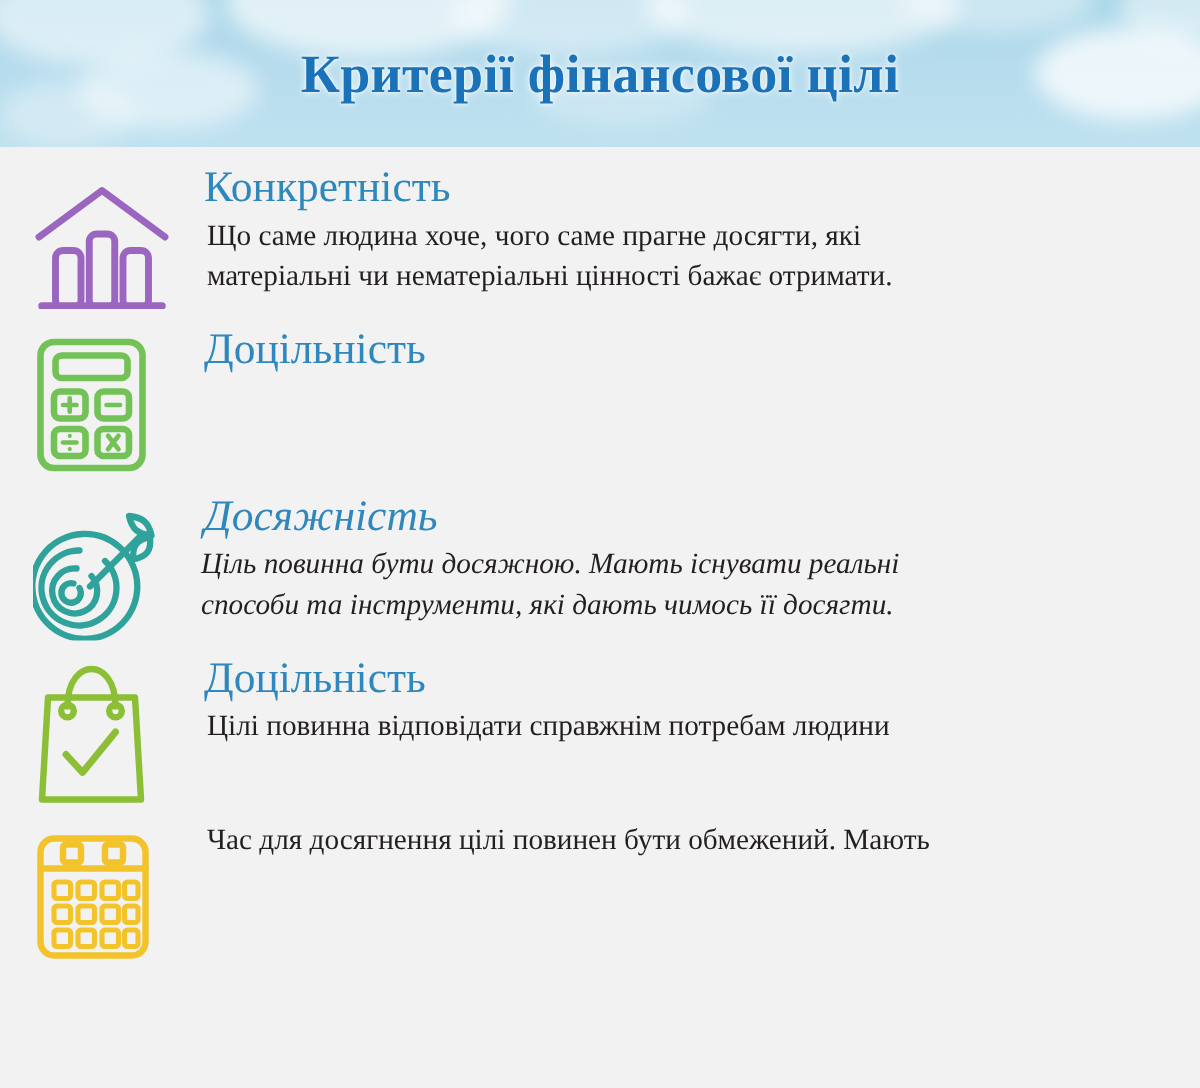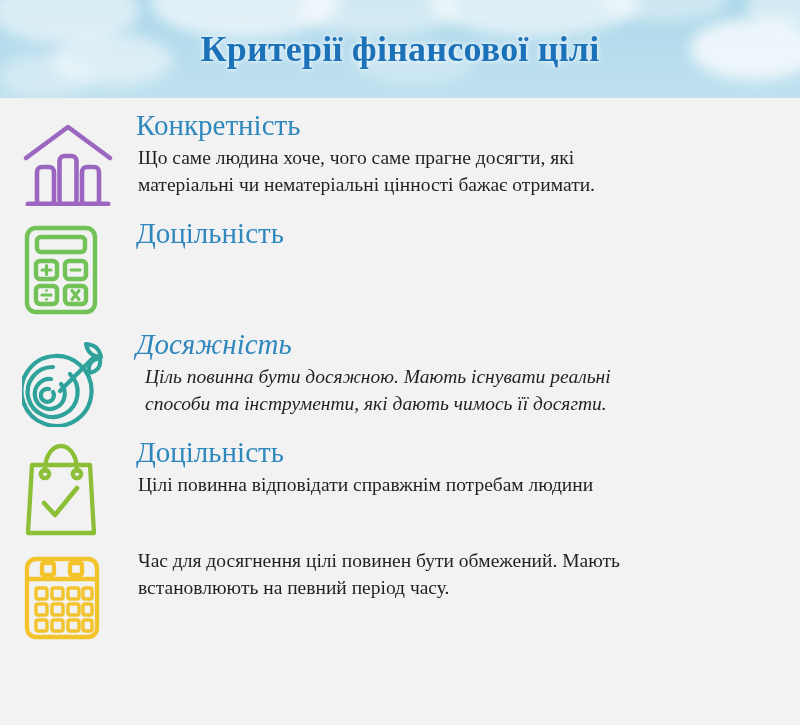--- a/index.html
+++ b/index.html
@@ -91,21 +91,21 @@
   .row-1 { margin-top: 12px; }
   .row-1 .sec-title { margin-left: 2px; }
   .row-1 .sec-body  { margin-left: 4px; }
 
   .row-2 { margin-top: 12px; }
   .row-2 .sec-title { margin-left: 2px; }
   .row-2 .sec-body  { margin-left: 4px; }
 
   .row-3 { margin-top: 13px; font-style: italic; }
   .row-3 .sec-title { margin-left: 2px; }
-  .row-3 .sec-body  { margin-left: 11px; }
+  .row-3 .sec-body  { margin-left: 0; }
 
   .row-4 { margin-top: 10px; justify-content: flex-end; }
   .row-4 .sec-title { margin-left: 2px; }
   .row-4 .sec-body  { margin-left: 4px; }
 
   .row-5 { margin-top: 11px; }
   .row-5 .sec-title { margin-left: 2px; }
   .row-5 .sec-body  { margin-left: 4px; }
 
   .row-1 .icon-cell { padding-top: 8px; }
@@ -258,18 +258,17 @@
             <rect x="30" y="66" width="11" height="11" rx="2"></rect>
             <rect x="46" y="66" width="11" height="11" rx="2"></rect>
             <rect x="61" y="66" width="9" height="11" rx="2"></rect>
           </g>
         </svg>
       </span>
     </div>
     <div class="text-cell">
       <div class="sec-body">
         <span class="ln">Час для досягнення цілі повинен бути обмежений. Мають</span>
-        <span class="ln">встановлюють на певний період часу.</span>
       </div>
     </div>
   </div>
 
 </div>
 
 </body></html>

